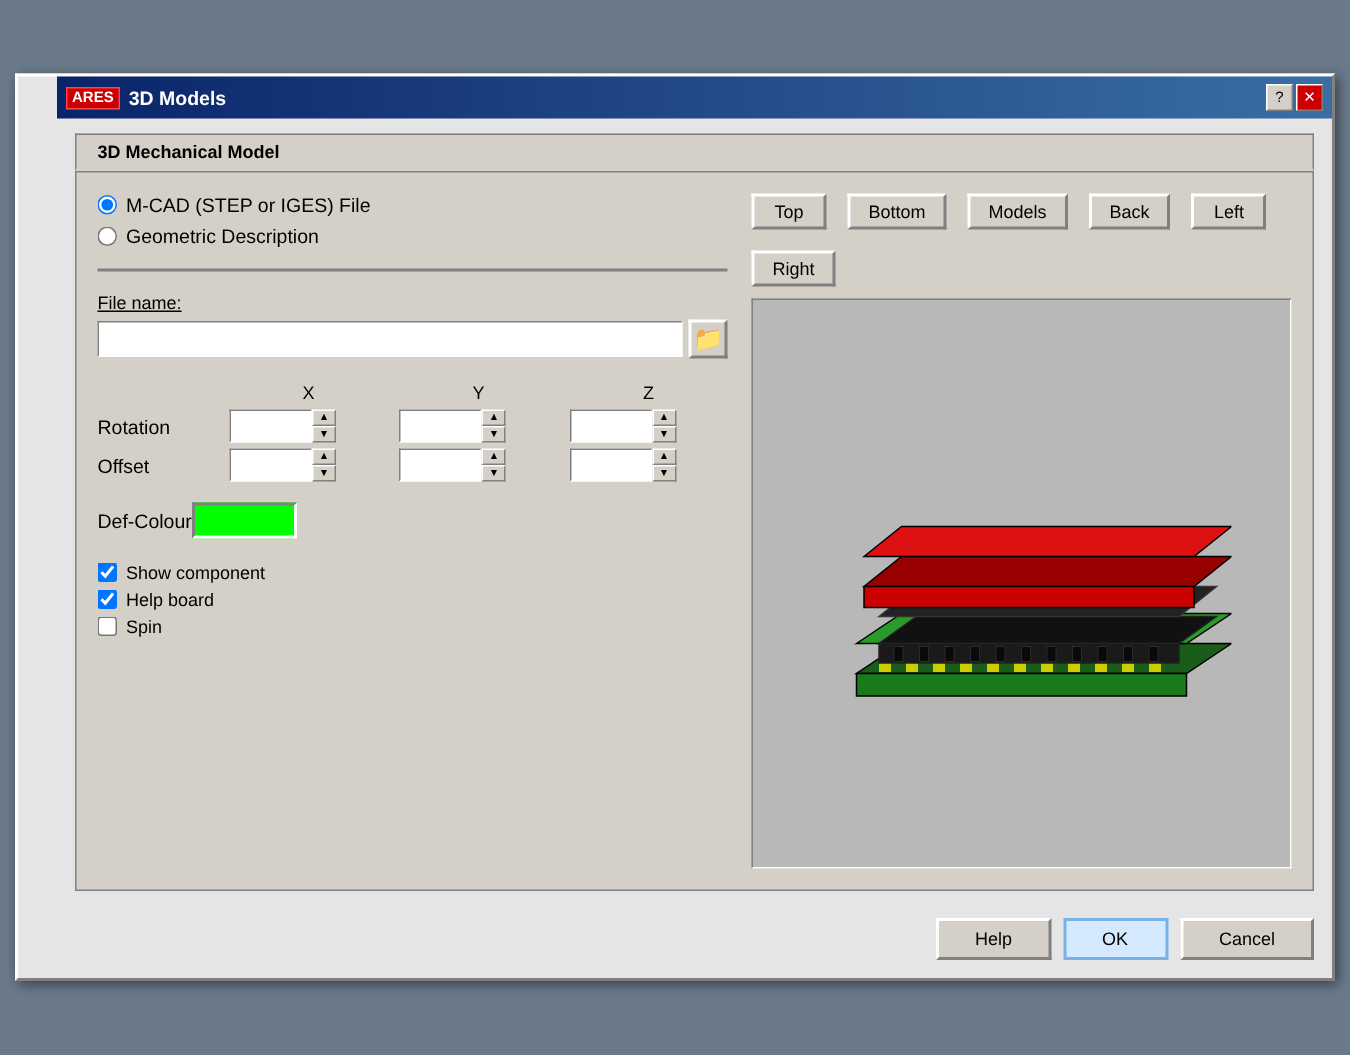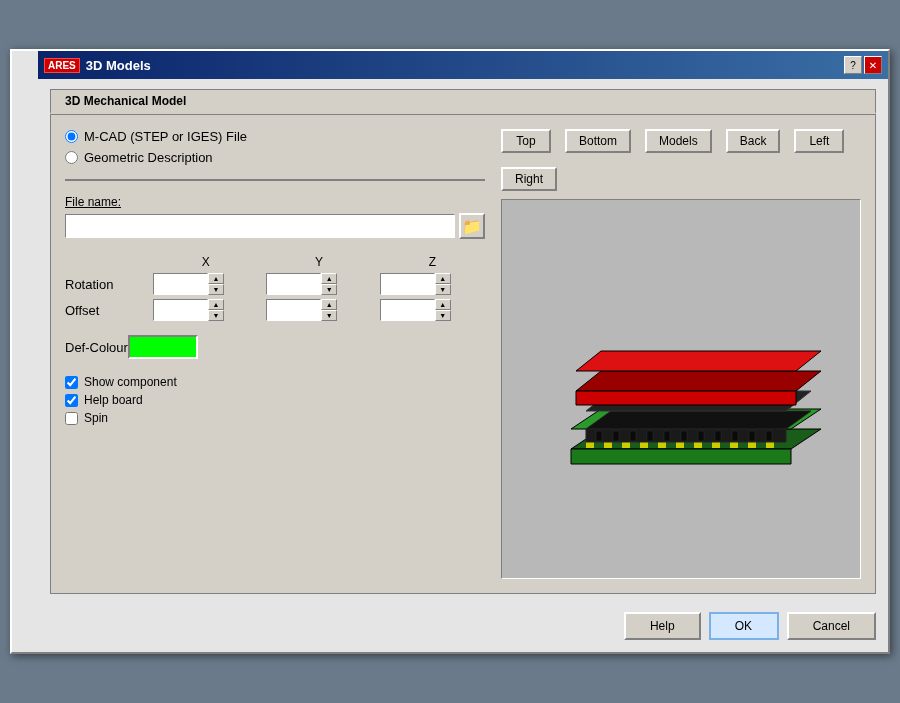--- a/index.html
+++ b/index.html
@@ -228,21 +228,21 @@
       margin-top: 6px;
     }
     .checkboxes {
       display: flex;
       flex-direction: column;
       gap: 4px;
       margin-top: 8px;
     }
     .checkbox-item {
       display: flex;
-      align-items: center;
+      align-items: flex-start;
       gap: 6px;
       font-size: 12px;
     }
     .checkbox-input {
       width: 13px;
       height: 13px;
       cursor: pointer;
     }
     
     .view-buttons {

